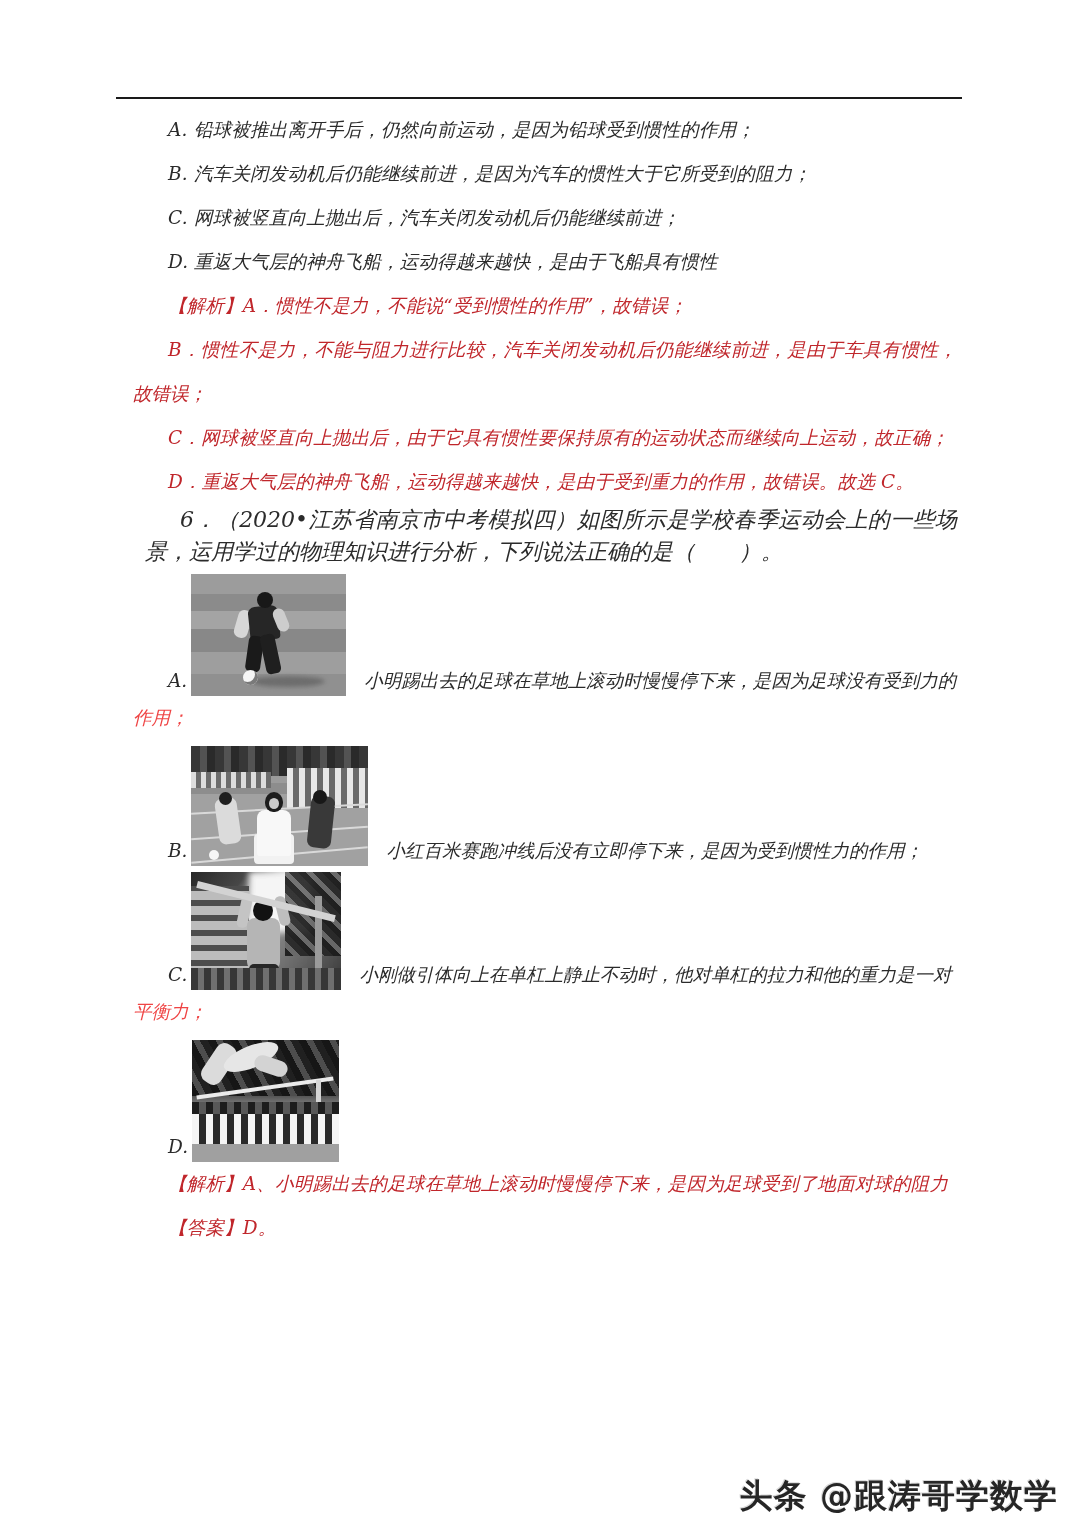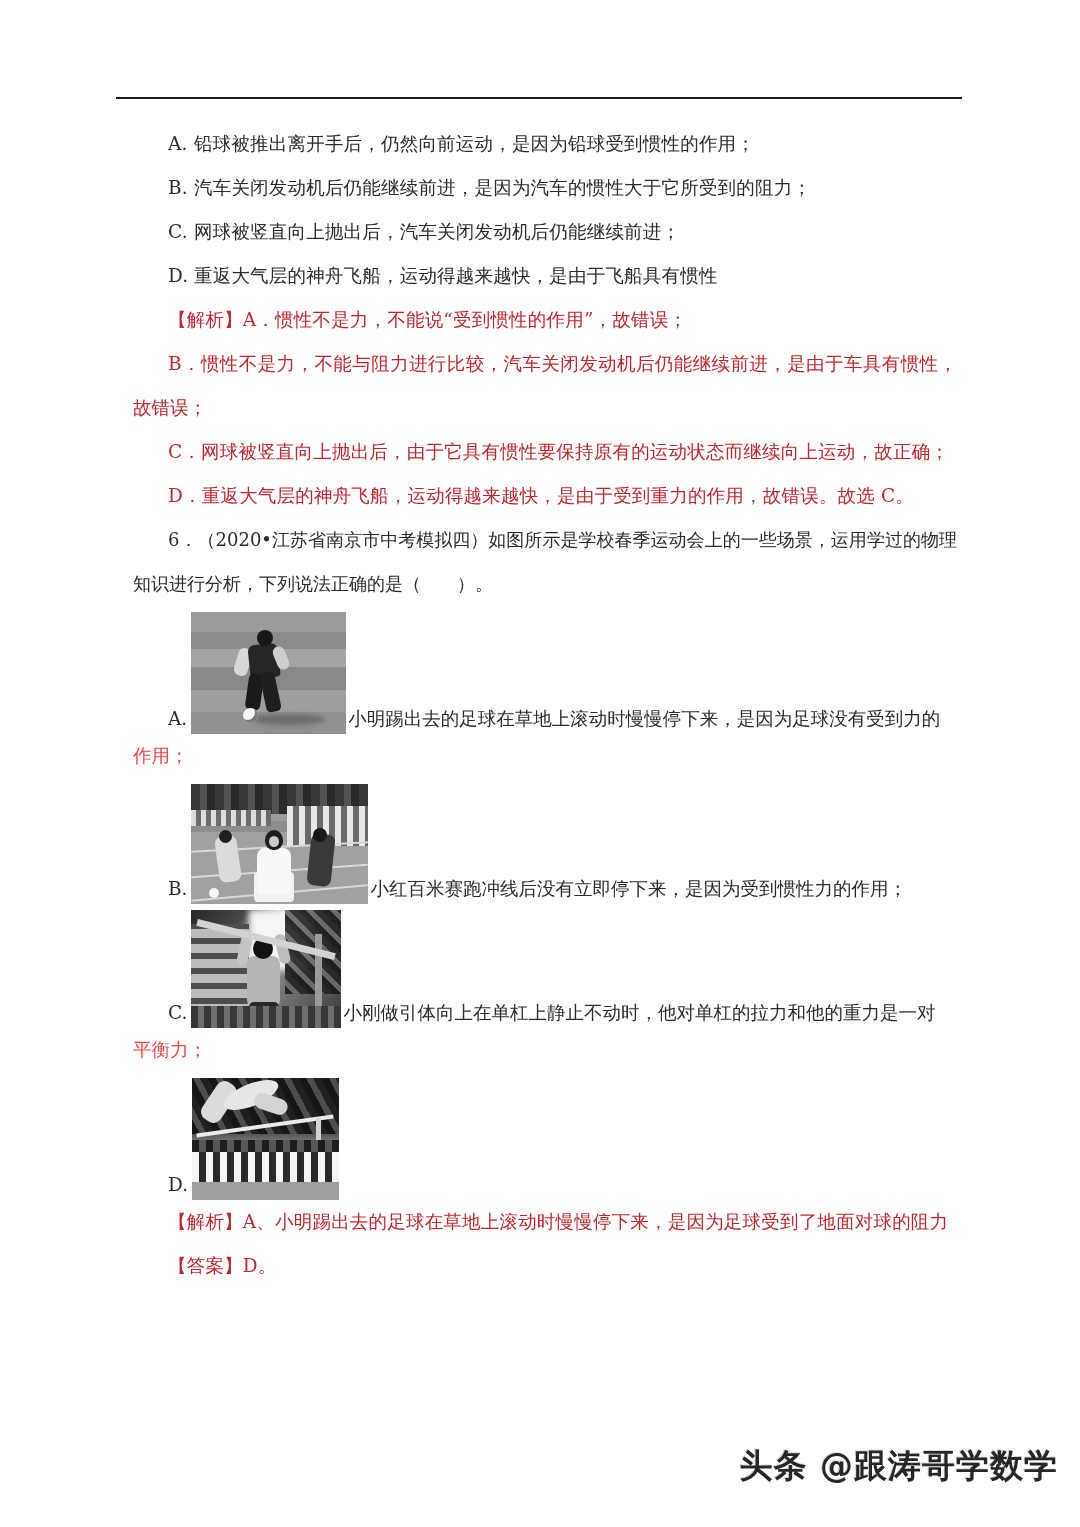--- a/index.html
+++ b/index.html
@@ -29,22 +29,23 @@
     left: 116px;
     top: 97px;
     width: 846px;
     height: 0;
     border-top: 2px solid #1a1a1a;
   }
 
   .content {
     position: absolute;
     left: 133px;
-    top: 122px;
+    top: 108px;
     width: 824px;
+    font-style: italic;
   }
 
   
   .line {
     font-size: 18.5px;
     line-height: 44px;
     letter-spacing: 0.2px;
     white-space: nowrap;
     color: #2b2b2b;
   }
@@ -54,25 +55,26 @@
   .red {
     color: #c0262b;
   }
   .opt-label {
     display: inline-block;
     min-width: 26px;
   }
 
   
   .para {
-    font-size: 18px;
-    line-height: 44px;
+    font-size: 22px;
+    line-height: 32px;
     text-indent: 35px;
     text-align: justify;
     color: #2b2b2b;
+    margin-left: 12px;
   }
   .para-red {
     font-size: 18.5px;
     line-height: 44px;
     text-indent: 35px;
     text-align: justify;
     color: #c0262b;
   }
 
   
@@ -97,21 +99,21 @@
     margin-left: 0;
     position: relative;
     overflow: hidden;
     background: #8d8d8d;
     filter: grayscale(1) contrast(1.05);
   }
   .opt-text {
     flex: 1 1 auto;
     font-size: 18.5px;
     line-height: 30px;
-    padding-left: 2px;
+    padding-left: 18px;
     color: #2b2b2b;
   }
   .opt-tail {
     font-size: 18.5px;
     line-height: 44px;
     color: #ef4444;
   }
 
   
   .ph { position: absolute; }
@@ -204,21 +206,21 @@
   .pD-crowd { left:0; top:62px; width:147px; height:42px;
     background: repeating-linear-gradient(90deg,#efefef 0 7px,#2e2e2e 7px 14px); }
   .pD-crowd2{ left:0; top:62px; width:147px; height:12px;
     background: repeating-linear-gradient(90deg,#2a2019 0 7px,#5a5a5a 7px 14px); }
   .pD-ground{ left:0; top:104px; width:147px; height:18px; background:#9e9e9e; }
 
   
   .watermark {
     position: absolute;
     right: 22px;
-    bottom: 38px;
+    bottom: 8px;
     font-family: "DejaVu Sans", "Liberation Sans", sans-serif;
     font-size: 33px;
     font-weight: bold;
     color: #1b1b1b;
     letter-spacing: 1px;
     text-shadow: 1.5px 1.5px 0 #ffffff, -1px -1px 0 #d6d6d6;
     opacity: .95;
     white-space: nowrap;
   }
   .watermark .wm-at { font-family: "DejaVu Sans", sans-serif; }

